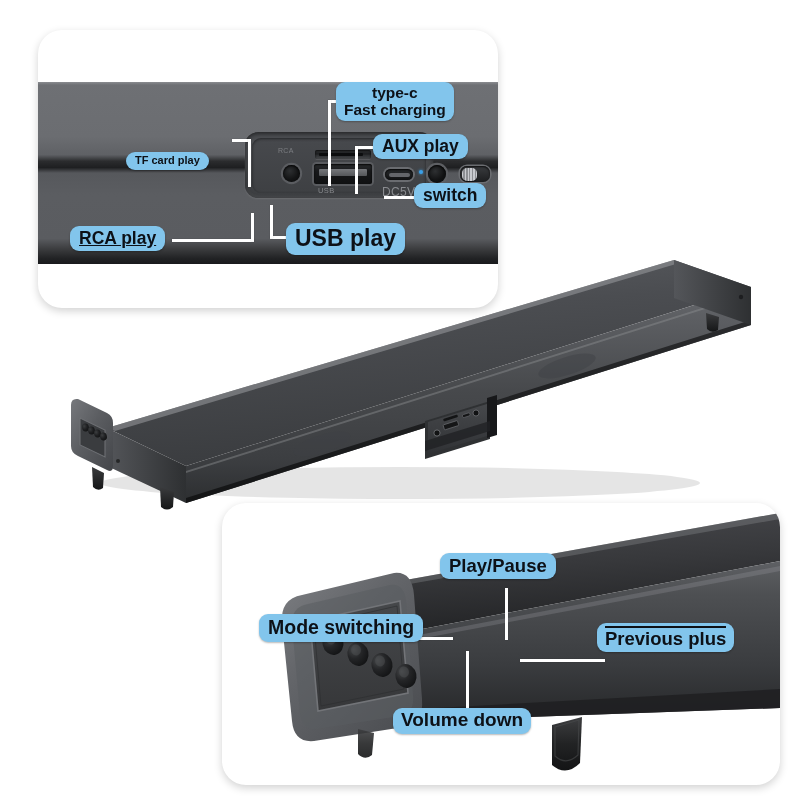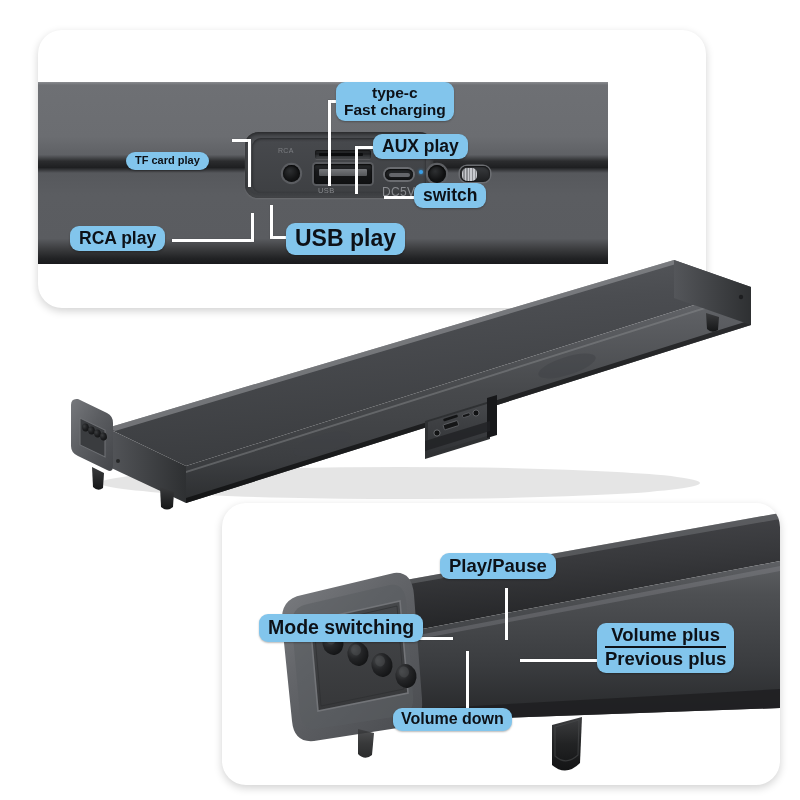--- a/index.html
+++ b/index.html
@@ -31,21 +31,21 @@
   .pill .frac-bot{display:block;border-top:2.2px solid #0d1117;margin-top:1px;padding-top:1px;}
   .pill .l2{display:block;}
 
   
   .lead{position:absolute;background:#ffffff;z-index:35;box-shadow:0 0 1px rgba(0,0,0,.35);}
   .lead.h{height:2.6px;}
   .lead.v{width:2.6px;}
 
   
   #card-ports{
-    position:absolute;left:38px;top:30px;width:668px;height:278px;
+    position:absolute;left:38px;top:30px;width:460px;height:278px;
     background:#ffffff;border-radius:24px;
     box-shadow:0 3px 9px rgba(0,0,0,.18);
     z-index:10;overflow:hidden;
   }
   #card-ports .photo{
     position:absolute;left:-8px;top:52px;width:578px;height:182px;
     background:
       linear-gradient(180deg,
         #6e7074 0%,
         #6b6d71 30%,
@@ -297,21 +297,21 @@
   </div>
 
   <div class="pill" style="left:373px;top:134px;font-size:17.5px;">
     <span>AUX play</span>
   </div>
 
   <div class="pill" style="left:414px;top:183px;font-size:17.5px;">
     <span>switch</span>
   </div>
 
-  <div class="pill" style="left:70px;top:226px;font-size:17.5px;">
+  <div class="pill" style="left:70px;top:226px;font-size:17.5px;text-decoration:underline;">
     <span>RCA play</span>
   </div>
 
   <div class="pill" style="left:286px;top:223px;font-size:23px;">
     <span>USB play</span>
   </div>
 
   <div id="card-buttons">
     <svg width="558" height="282" viewBox="0 0 558 282">
       <defs>
@@ -404,21 +404,20 @@
 
   <div class="pill" style="left:259px;top:614px;font-size:19.5px;">
     <span>Mode switching</span>
   </div>
 
   <div class="pill" style="left:440px;top:553px;font-size:18.5px;">
     <span>Play/Pause</span>
   </div>
 
   <div class="pill two" style="left:597px;top:623px;font-size:18.5px;">
-    <span class="frac-top">Volume plus</span>
     <span class="frac-bot">Previous plus</span>
   </div>
 
-  <div class="pill two" style="left:393px;top:708px;font-size:16px;">
+  <div class="pill two" style="left:393px;top:708px;font-size:19px;">
     <span class="frac-top">Volume down</span>
   </div>
 
 </div>
 
 </body></html>

